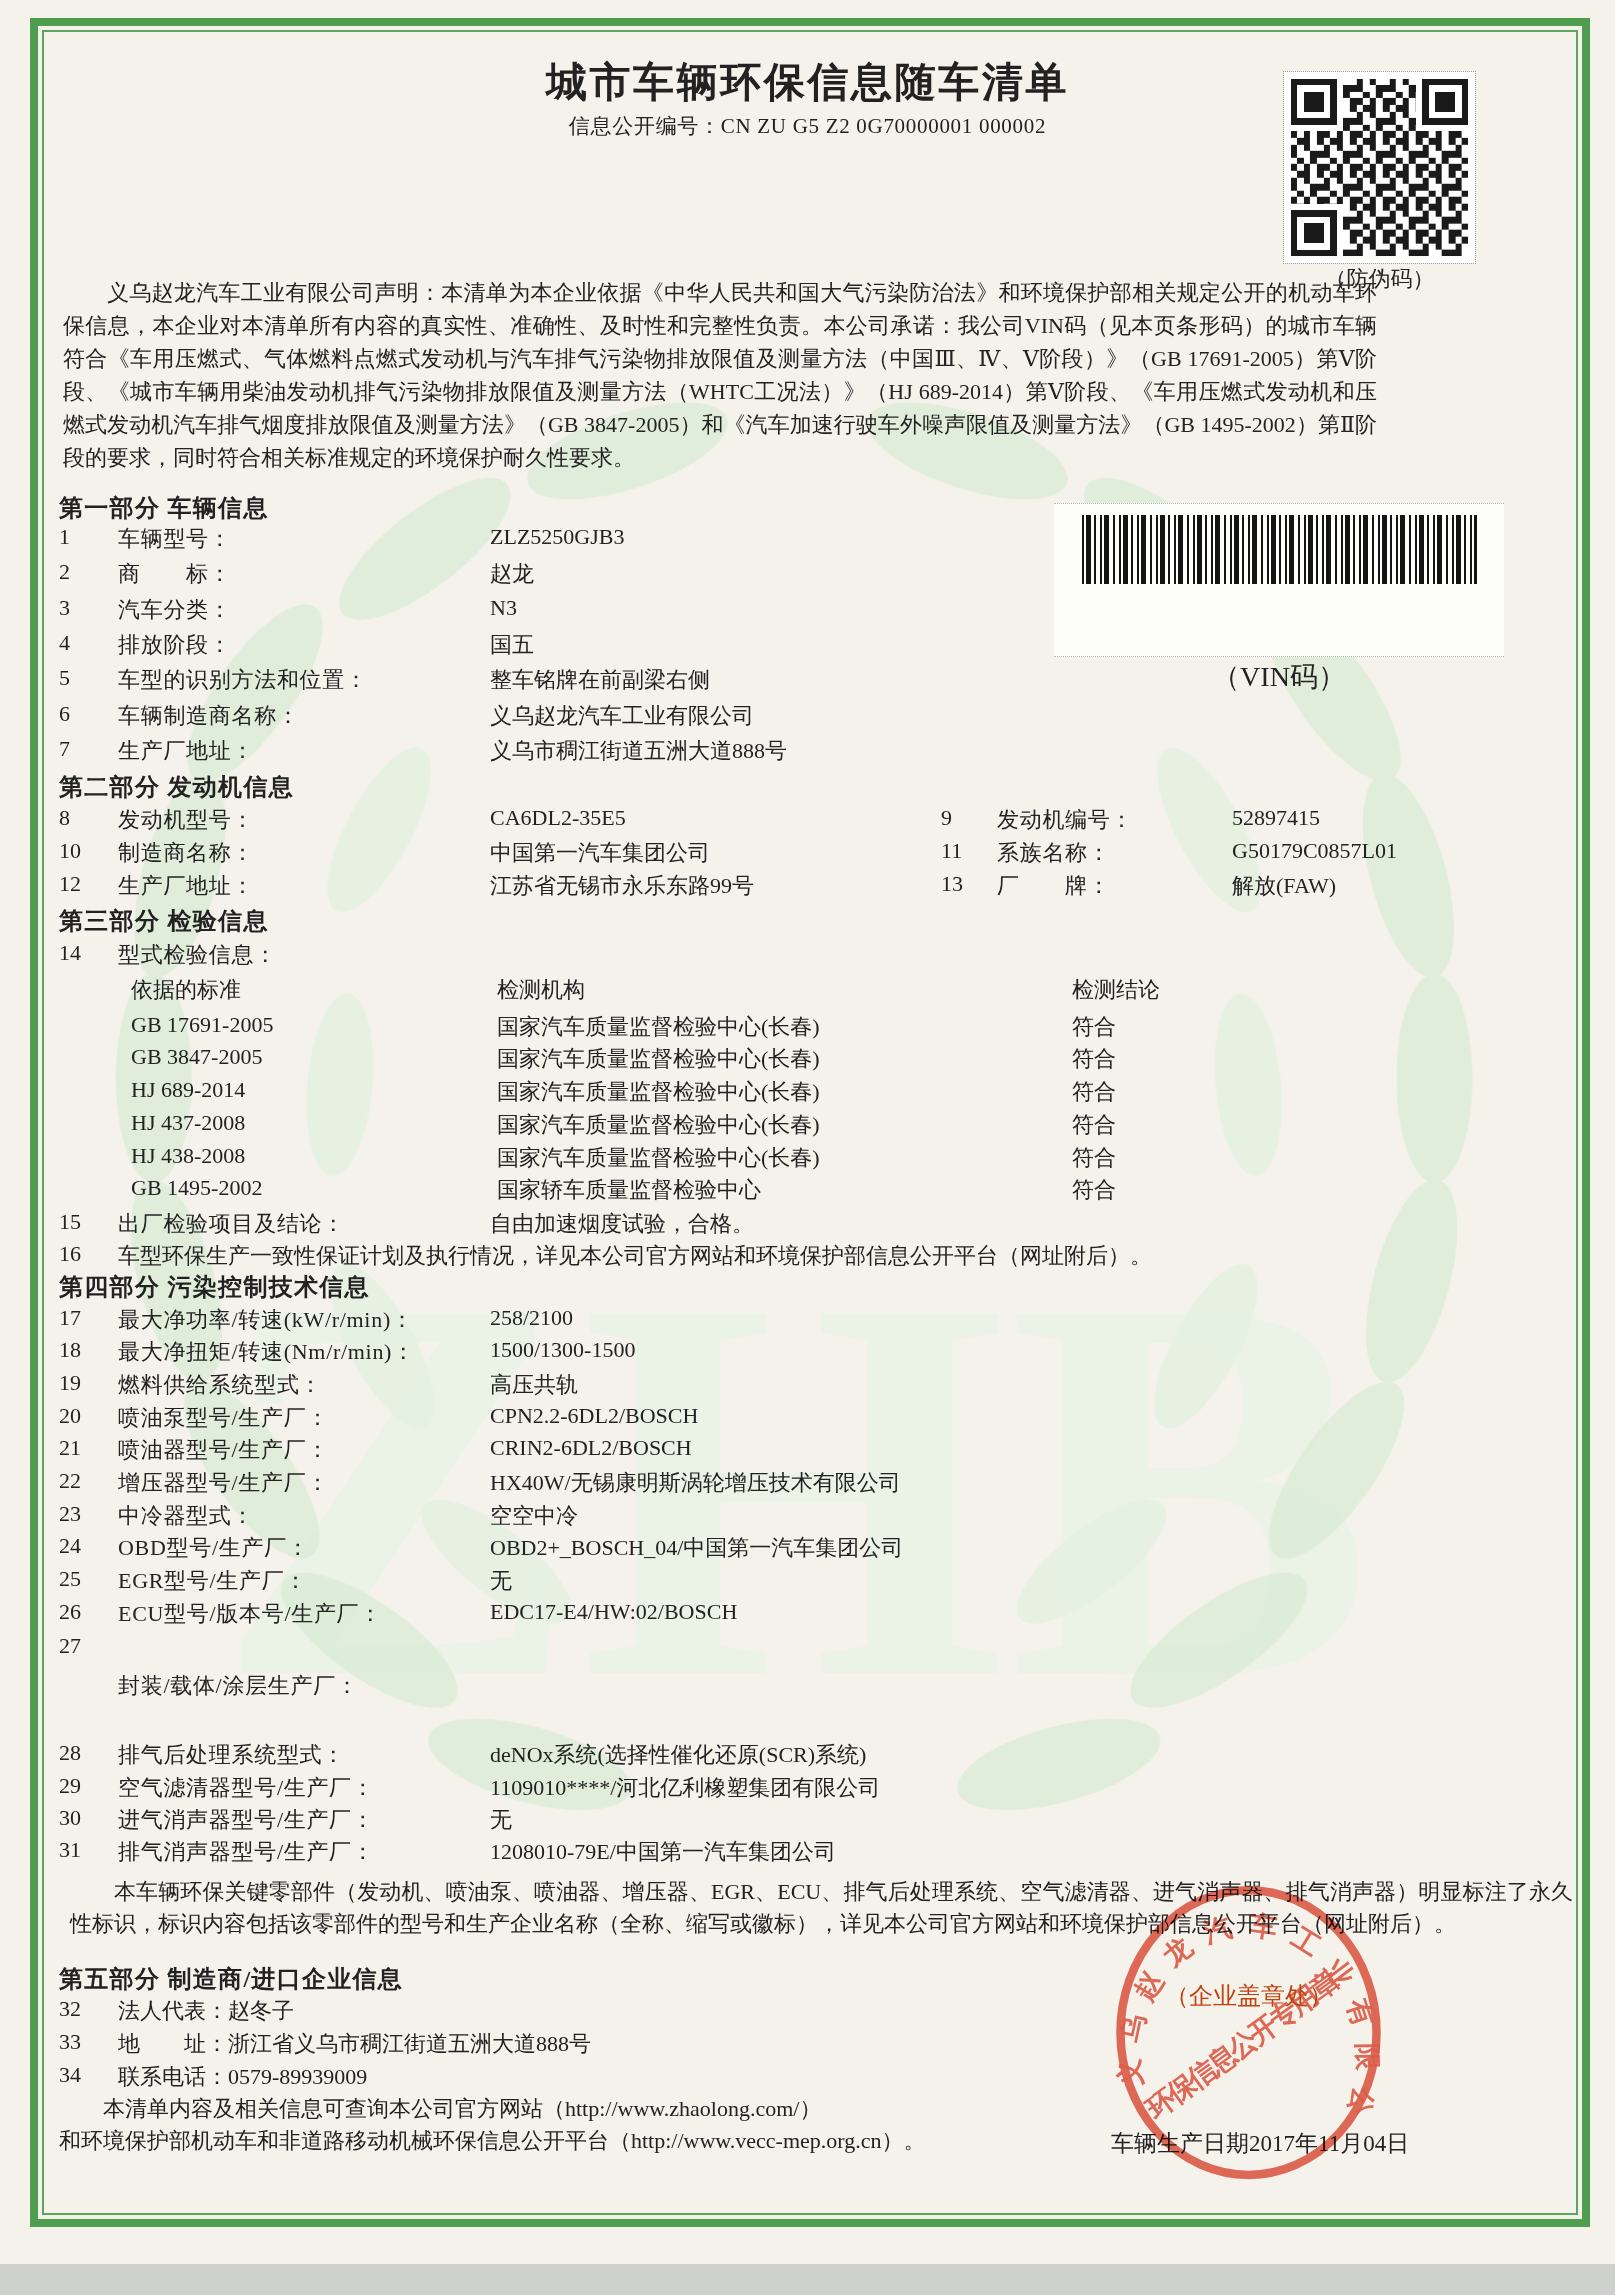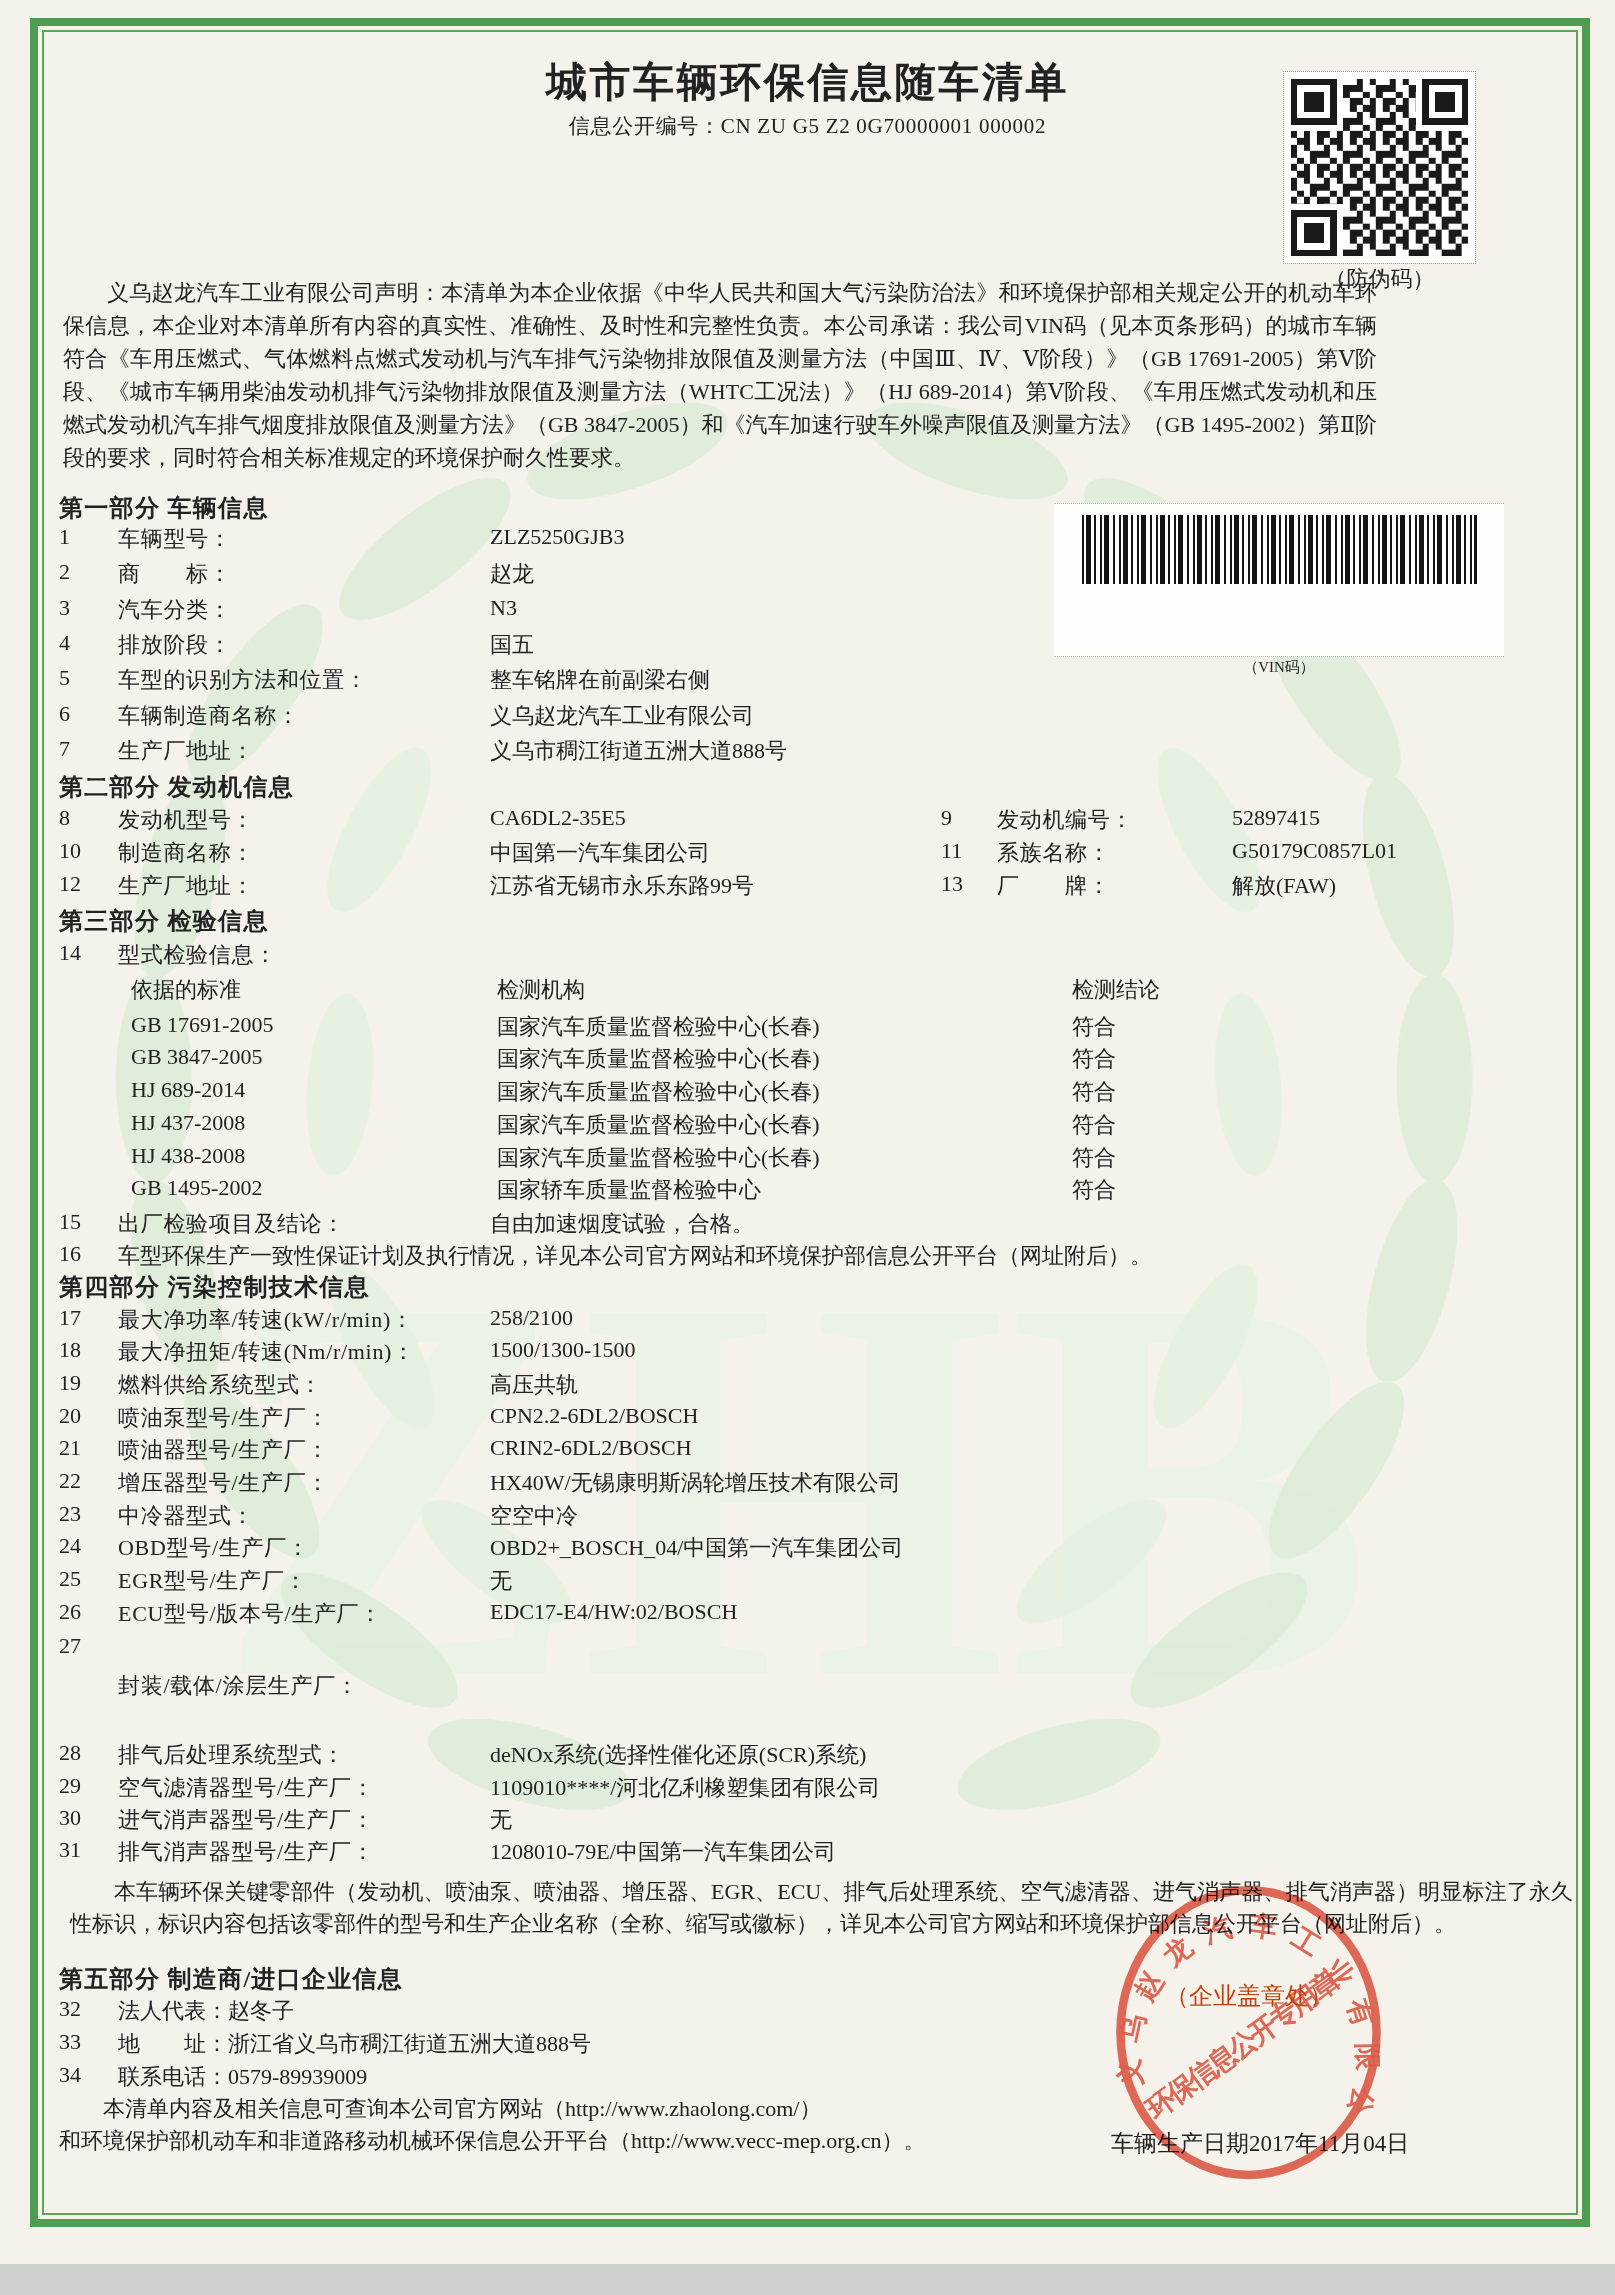--- a/index.html
+++ b/index.html
@@ -44,21 +44,21 @@
   .thead{font-weight:400;}
   .wide-val{left:490px;width:1095px;display:inline-block;line-height:33px;}
   .inline-text{position:absolute;left:118px;}
   
   .vin-block{position:absolute;left:1054px;top:503px;width:450px;height:152px;background:#fdfdfb;
     border-top:1.3px dotted #b9beb9;border-bottom:1.3px dotted #b9beb9;}
   .vin-bars{position:absolute;left:27.5px;top:10.5px;width:395px;height:69px;
     background:repeating-linear-gradient(90deg,#141414 0 2px,transparent 2px 3.9px,#141414 3.9px 9.2px,transparent 9.2px 11.8px,#141414 11.8px 13.7px,transparent 13.7px 17.6px,#141414 17.6px 20px,transparent 20px 22px,#141414 22px 27.5px,transparent 27.5px 31px,#141414 31px 33px,transparent 33px 37px);}
   .vin-text{position:absolute;left:0;top:84px;width:450px;text-align:center;
     font-family:"DejaVu Sans Mono","Liberation Mono",monospace;font-size:29px;letter-spacing:3.9px;color:#111;}
-  .vin-caption{position:absolute;left:1054px;top:658px;width:450px;text-align:center;font-size:15px;}
+  .vin-caption{position:absolute;left:1054px;top:658px;width:450px;text-align:center;font-size:28px;}
   
   .note-par{position:absolute;left:59px;width:1503px;font-size:22px;line-height:32px;
     text-align:justify;text-indent:2em;margin:11px;}
   .footer-line{position:absolute;left:59px;font-size:22px;}
   .indent{ text-indent:2em;}
   .prod-date{position:absolute;left:1111px;top:2128px;font-size:23px;}
   
   .stamp-svg{position:absolute;left:1108px;top:1881px;mix-blend-mode:multiply;opacity:.85;}
   .stamp-place{position:absolute;left:1165px;top:1980px;font-size:24px;color:#c2410c;}
   .watermark{position:absolute;left:0;top:0;}

